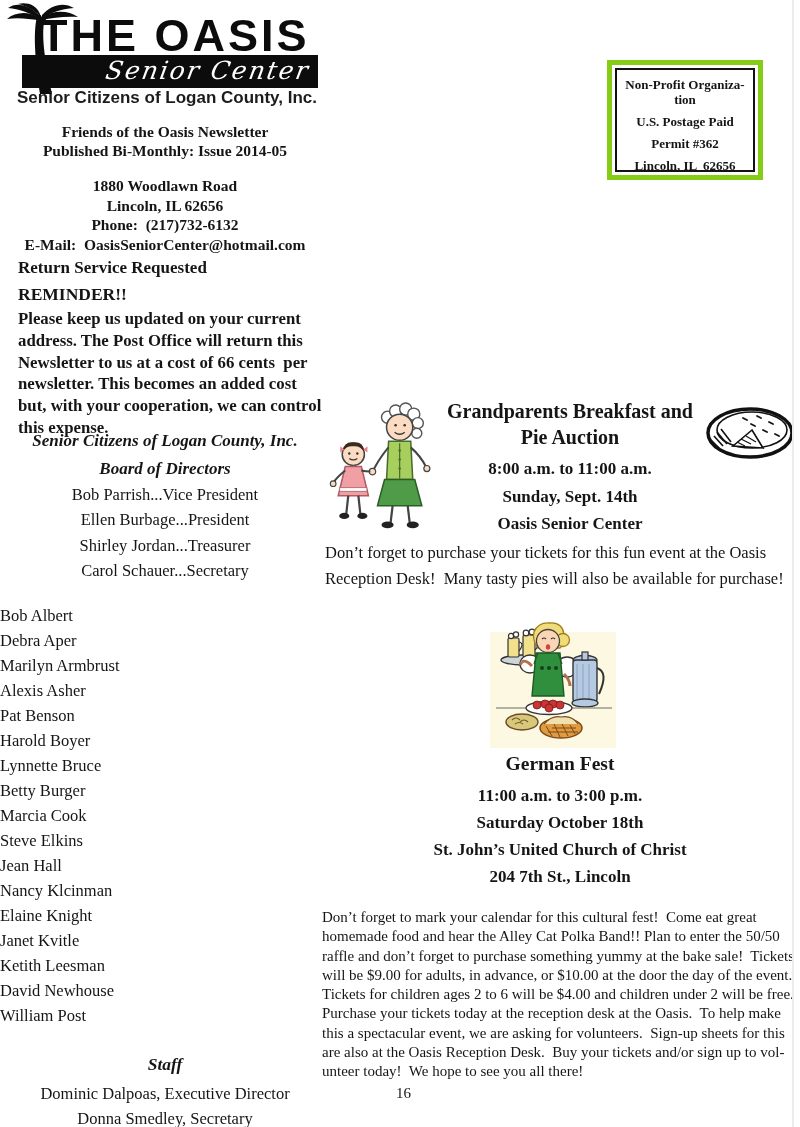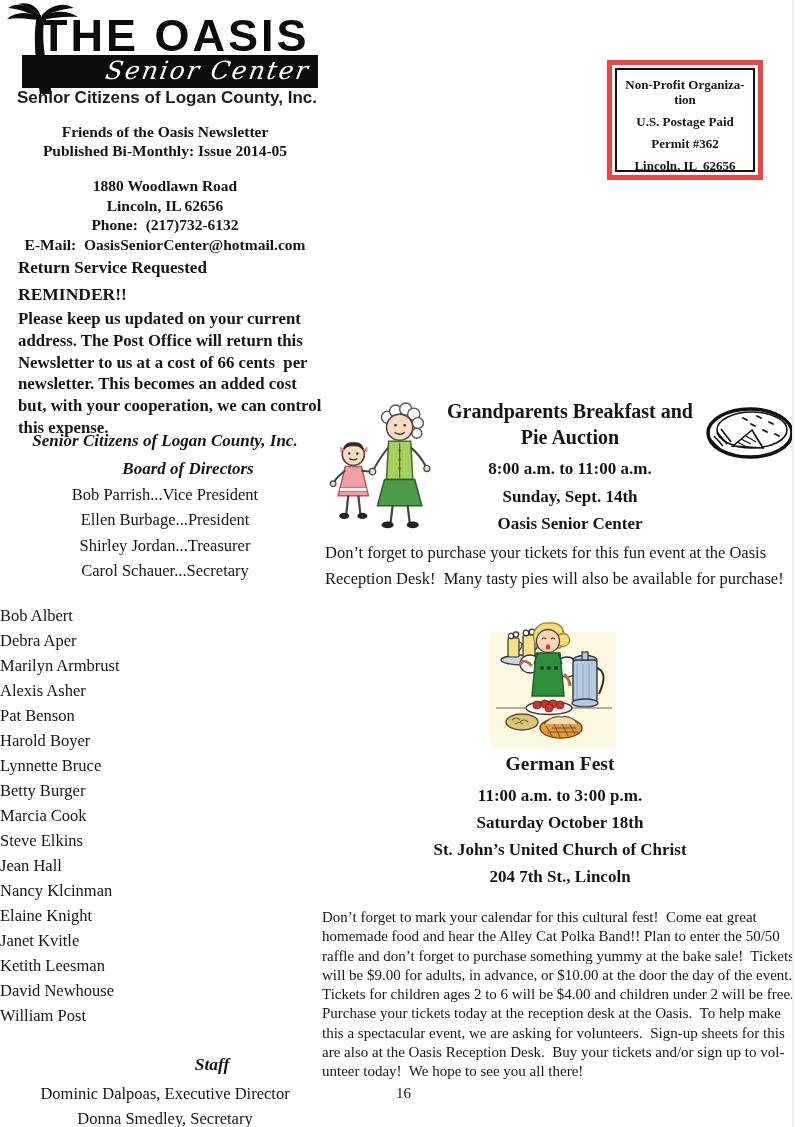--- a/index.html
+++ b/index.html
@@ -25,37 +25,37 @@
     position:absolute; left:34px; top:11px; z-index:2; color:#0c0c0c;
     font-family:"Liberation Sans", sans-serif; font-weight:bold; font-size:45px;
     letter-spacing:3px; white-space:nowrap; transform:scaleY(1.0); line-height:45px;
   }
   .org-line {
     position:absolute; left:0; top:86px; width:322px; text-align:center; z-index:2;
     font-family:"Liberation Sans", sans-serif; font-weight:bold; font-size:17px; color:#1c1c1c;
   }
 
   
-  .permit-box { left:607px; top:60px; width:156px; height:120px; box-sizing:border-box; border:5px solid #ef4444; background:#fff; }
+  .permit-box { left:607px; top:60px; width:156px; height:120px; box-sizing:border-box; border:5px solid #84cc16; background:#fff; }
   .permit-inner { position:absolute; inset:3px; border:2px solid #111; text-align:center; font-weight:bold; font-size:13px; }
   .permit-line { line-height:15px; margin-top:7px; }
   .permit-line.cont { margin-top:0; }
   .permit-inner .permit-line:first-child { margin-top:7px; }
 
   
   .nl-title   { left:0; top:122px; width:330px; font-weight:bold; font-size:15.5px; line-height:19px; text-align:center;font-family:Liberation Serif, serif; }
   .addr-block { left:0; top:176px; width:330px; font-weight:bold; font-size:15.5px; line-height:19.5px; text-align:center; }
   .return-svc { left:18px; top:258px; font-weight:bold; font-size:17px; }
   .reminder-head { left:18px; top:284px; font-weight:bold; font-size:17.5px; }
   .reminder-body { left:18px; top:308px; width:306px; font-weight:bold; font-size:16.8px; line-height:21.8px; }
   .board-org   { left:0; top:431px; width:330px; font-size:17px; }
-  .board-title { left:16px; top:459px; width:330px; font-size:17px;padding-left:7px; }
+  .board-title { left:0; top:459px; width:330px; font-size:17px; }
   .officers { left:0; top:482px; width:330px; font-size:16.5px; line-height:25.4px; text-align:center; }
   .members  { left:0; top:603px; width:330px; font-size:16.5px; line-height:25px; text-align:left; }
-  .staff-title   { left:0; top:1054px; width:330px; font-size:17.5px;padding-left:47px; }
+  .staff-title   { left:0; top:1054px; width:330px; font-size:17.5px; }
   .staff-members { left:0; top:1081px; width:330px; font-size:16.5px; line-height:25px; text-align:center; }
 
   
   .gp-illust { left:326px; top:396px; width:106px; height:136px; }
   .pie-illust { left:703px; top:402px; width:94px; height:64px; }
   .bf-head  { left:420px; top:398px; width:300px; font-weight:bold; font-size:20px; line-height:26px; text-align:center; }
   .bf-lines { left:420px; top:455px; width:300px; font-weight:bold; font-size:17px; line-height:27.5px; text-align:center; }
   .bf-desc  { left:325px; top:540px; width:472px; font-size:16.5px; line-height:26px; }
   .gf-illust { left:490px; top:616px; width:126px; height:132px; }
   .gf-title { left:330px; top:753px; width:460px; font-weight:bold; font-size:19.5px; text-align:center; }

